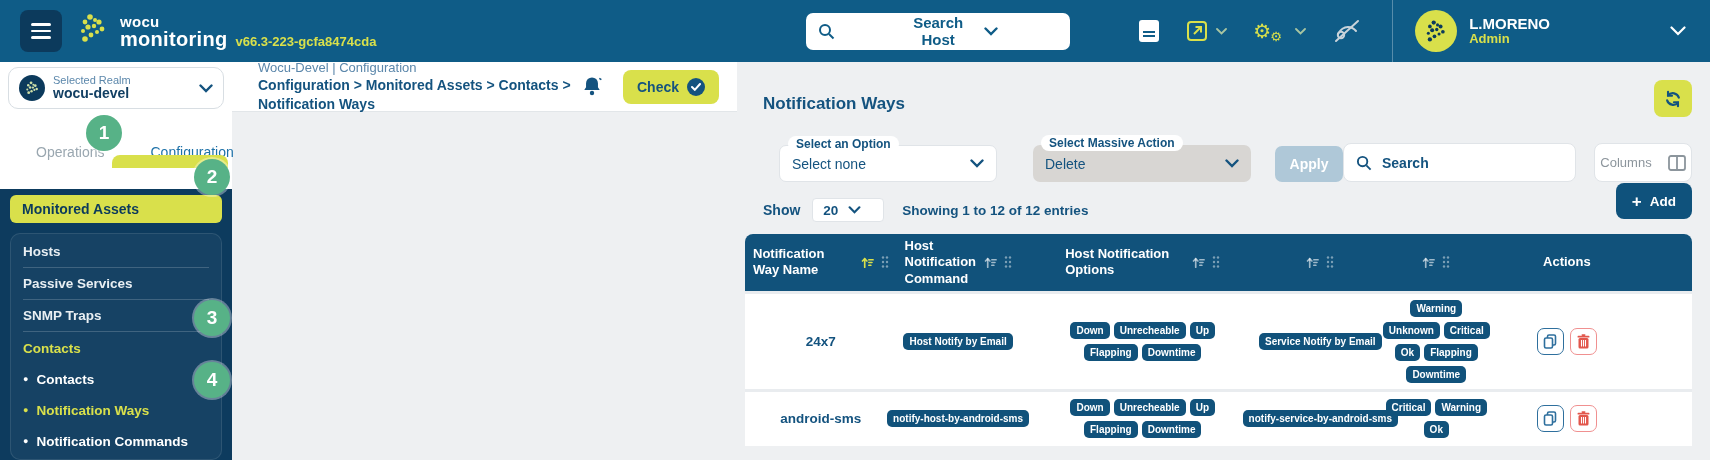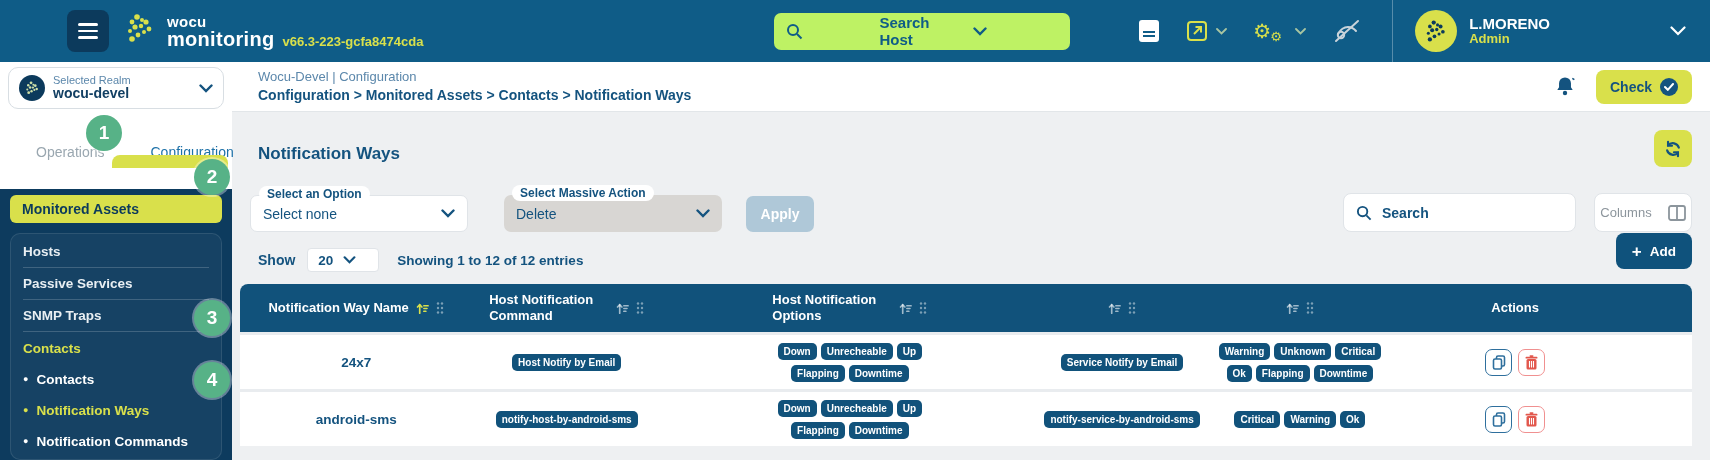--- a/index.html
+++ b/index.html
@@ -1,33 +1,33 @@
 <!DOCTYPE html>
 <html><head>
 <meta charset="utf-8">
 <style>
   * { margin:0; padding:0; box-sizing:border-box; }
   html,body { width:1710px; height:460px; overflow:hidden; background:#EEF0F2;
               font-family:"Liberation Sans", sans-serif; }
   .screen { position:relative; width:1710px; height:460px; display:flex; flex-direction:column; }
 
   
-  .topbar { height:62px; background:#0F5C87; display:flex; align-items:center; flex-shrink:0;padding-left:47px; }
+  .topbar { height:62px; background:#0F5C87; display:flex; align-items:center; flex-shrink:0; }
   .burger-btn { width:42px; height:42px; margin-left:20px; background:#0C3A5C; border-radius:8px;
     display:flex; flex-direction:column; justify-content:center; align-items:center; gap:4px; cursor:pointer; }
   .burger-btn i { display:block; width:20px; height:2.5px; background:#fff; border-radius:2px; }
   .logo-wrap { display:flex; align-items:center; margin-left:16px; }
   .logo-text { margin-left:8px; color:#fff; font-weight:bold; line-height:1; }
   .logo-top { font-size:15px; letter-spacing:.3px; }
   .logo-bottom-row { display:flex; align-items:baseline; }
   .logo-bottom { font-size:20px; letter-spacing:.3px; }
   .version { color:#D9E04B; font-size:13px; font-weight:bold; margin-left:8px; }
 
-  .search-host { margin-left:auto; width:296px; height:37px; background:#bef264; border-radius:7px;
-    display:flex; align-items:center; padding:0 12px; gap:8px; cursor:pointer; }
+  .search-host { margin-left:auto; width:264px; height:37px; background:#ffffff; border-radius:7px;
+    display:flex; align-items:center; padding:0 12px; gap:8px; cursor:pointer;text-align:center; }
   .search-host span { color:#0F5C87; font-weight:bold; font-size:15px; flex:1; }
 
   .topbar-icons { display:flex; align-items:center; margin-left:68px; gap:26px; }
   .mini-chevron { margin-left:-18px; opacity:.8; }
   .gears { color:#D9E04B; font-family:"DejaVu Sans", sans-serif; font-size:20px; line-height:1; position:relative; width:34px;}
   .gears .g2 { position:absolute; font-size:13px; left:17px; top:9px; }
   .topbar-divider { width:1px; height:62px; background:rgba(255,255,255,.3); margin:0 22px 0 30px; }
   .user-chip { display:flex; align-items:center; gap:12px; }
   .avatar { width:42px; height:42px; border-radius:50%; background:#D9E04B; display:flex; align-items:center; justify-content:center; }
   .user-meta { line-height:1.15; }
@@ -58,38 +58,38 @@
     border-radius:10px; padding:2px 12px; }
   .side-item { height:32px; display:flex; align-items:center; color:#E9EFF3; font-size:13.5px; font-weight:bold;
     cursor:pointer; justify-content:space-between; }
   .side-item.divided { border-bottom:1px solid rgba(255,255,255,.18); }
   .side-item.group-active { color:#D9E04B; }
   .side-sub { display:flex; align-items:center; gap:8px; height:31px; color:#fff; font-size:13.5px; font-weight:bold; cursor:pointer; }
   .bullet { font-size:9px; line-height:1; }
   .side-sub.active { color:#D9E04B; }
 
   
-  .content-col { flex:1; display:flex; flex-direction:column; min-width:0; }
+  .content-col { flex:1; display:flex; flex-direction:row; min-width:0; }
   .crumb-band { height:50px; background:#fff; border-bottom:1px solid #E2E6E9; display:flex; align-items:center;
     padding:0 18px 0 26px; }
   .crumbs { line-height:1.35; }
   .crumb-line1 { color:#5B87AB; font-size:13px; }
   .crumb-line2 { color:#14537F; font-size:14px; font-weight:bold; }
   .crumb-actions { margin-left:auto; display:flex; align-items:center; gap:20px; }
   .check-btn { background:#D9E04B; border:none; border-radius:8px; height:34px; padding:0 14px; display:flex;
     align-items:center; gap:8px; color:#14537F; font-weight:bold; font-size:14px; cursor:pointer; }
   .check-circle { width:18px; height:18px; border-radius:50%; background:#14537F; display:flex; align-items:center; justify-content:center; }
 
   .content-main { flex:1; padding:0 18px 0 8px; position:relative; }
   .title-row { display:flex; align-items:flex-start; margin:18px 0 0 18px; }
   .page-title { color:#14537F; font-size:17px; font-weight:bold; margin-top:14px; }
   .refresh-btn { margin-left:auto; width:38px; height:37px; background:#D9E04B; border:none; border-radius:8px;
     display:flex; align-items:center; justify-content:center; cursor:pointer; }
 
-  .filters-row { display:flex; align-items:flex-end; margin:26px 0 0 10px; }
+  .filters-row { display:flex; align-items:flex-end; margin:26px 0 0 34px; }
   .select-box { position:relative; height:37px; border-radius:7px; display:flex; align-items:center;
     padding:0 12px; cursor:pointer; }
   .select-white { width:218px; background:#fff; border:1px solid #E0E4E8; }
   .select-gray { width:218px; background:#D8D6D3; margin-left:36px; }
   .float-label { position:absolute; top:-10px; left:8px; background:#fff; border-radius:8px; padding:1px 8px;
     font-size:12px; font-weight:bold; color:#14537F; white-space:nowrap; }
   .select-value { flex:1; font-size:14px; color:#14537F; }
   .apply-btn { margin-left:24px; height:36px; width:68px; background:#AFC8D8; color:#fff; font-weight:bold;
     font-size:14px; border:none; border-radius:7px; cursor:default; }
   .search-wrap { margin-left:auto; width:233px; height:39px; background:#fff; border:1px solid #E0E4E8;

